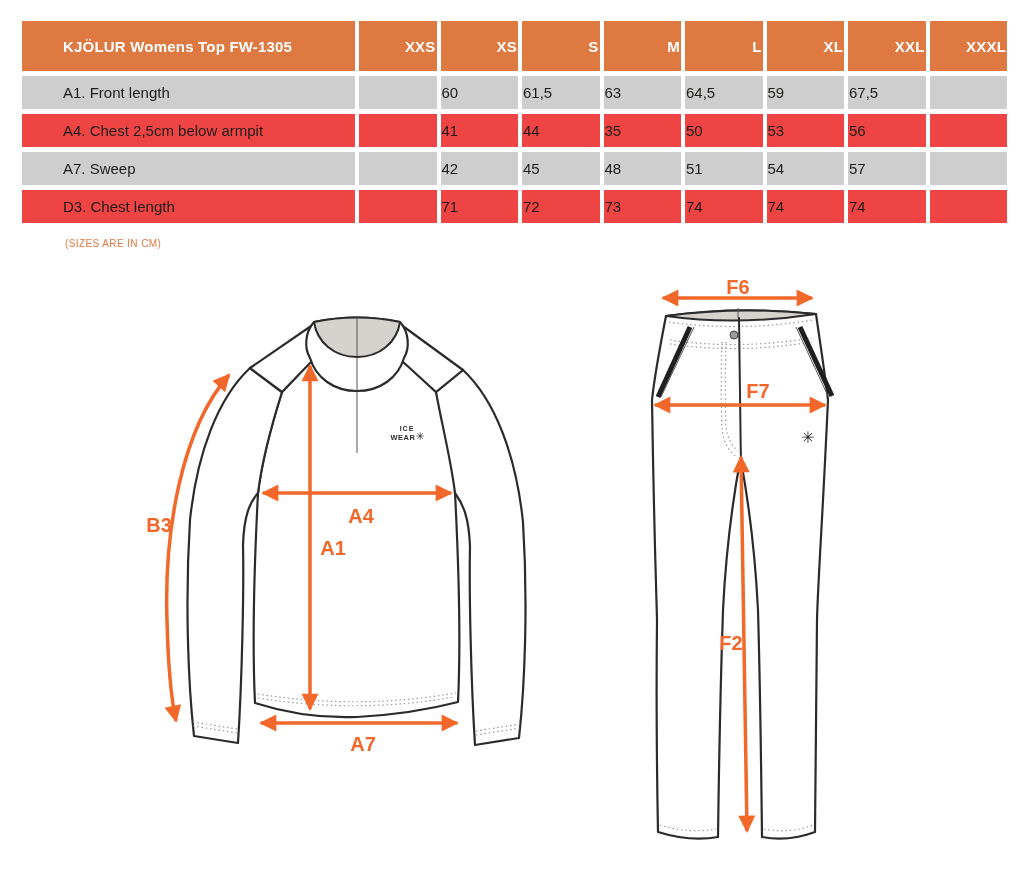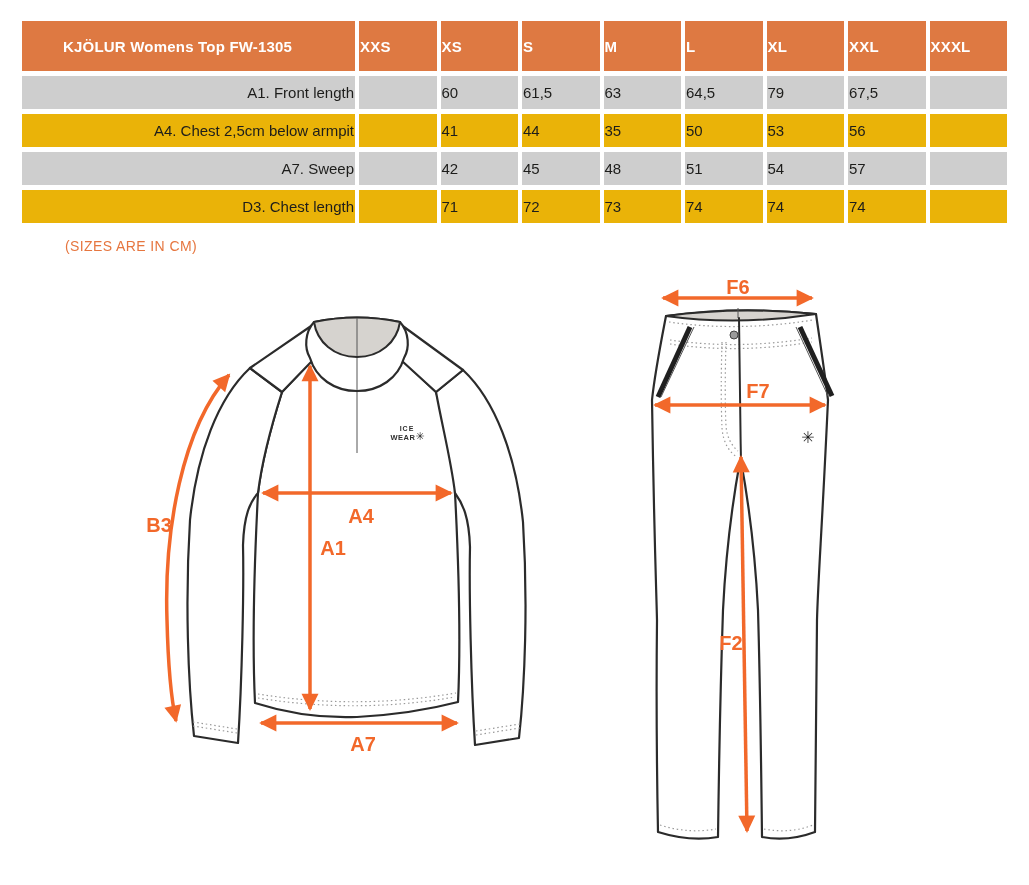--- a/index.html
+++ b/index.html
@@ -2,28 +2,28 @@
 <html><head>
 <meta charset="utf-8">
 <style>
   html,body{margin:0;padding:0;background:#fff;}
   .page{position:relative;width:1029px;height:885px;background:#fff;overflow:hidden;
         font-family:"Liberation Sans",sans-serif;}
   
   table.size-table{position:absolute;left:18px;top:16px;width:993px;
         border-collapse:separate;border-spacing:4px 5px;table-layout:fixed;}
   .size-table th{background:#de7942;color:#ffffff;font-size:15px;font-weight:bold;
-        height:48px;text-align:left;letter-spacing:.2px;}
+        height:48px;text-align:right;letter-spacing:.2px;}
   .size-table th.product{text-align:left;padding-left:41px;}
   .size-table td{height:31px;font-size:15px;color:#1d1d1b;text-align:left;vertical-align:middle;}
-  .size-table td.label{text-align:right;padding-left:41px;}
+  .size-table td.label{text-align:left;padding-left:41px;}
   .size-table tr.dark td{background:#cecece;}
-  .size-table tr.light td{background:#eab308;}
+  .size-table tr.light td{background:#ef4444;}
   
-  .units-note{position:absolute;left:65px;top:238px;color:#e6763f;font-size:14px;letter-spacing:.4px;}
+  .units-note{position:absolute;left:65px;top:238px;color:#e6763f;font-size:10px;letter-spacing:.4px;}
   
   svg.fig{position:absolute;overflow:visible;}
   .fig-top{left:130px;top:290px;width:440px;height:480px;}
   .fig-pants{left:610px;top:280px;width:320px;height:600px;}
   .outline{fill:#ffffff;stroke:#2b2b2b;stroke-width:2.2;stroke-linejoin:round;stroke-linecap:round;}
   .seam{fill:none;stroke:#2b2b2b;stroke-width:2;stroke-linecap:round;}
   .thin{fill:none;stroke:#555;stroke-width:1;}
   .stitch{fill:none;stroke:#9a9a9a;stroke-width:1.2;stroke-dasharray:1.5 2.8;}
   .inner-gray{fill:#d6d3cf;stroke:#2b2b2b;stroke-width:2;stroke-linejoin:round;}
   .arrow{fill:none;stroke:#f2682a;stroke-width:3.5;}
@@ -62,21 +62,21 @@
       </tr>
     </thead>
     <tbody>
       <tr class="dark">
         <td class="label">A1. Front length</td>
         <td></td>
         <td>60</td>
         <td>61,5</td>
         <td>63</td>
         <td>64,5</td>
-        <td>79</td>
+        <td>59</td>
         <td>67,5</td>
         <td></td>
       </tr>
       <tr class="light">
         <td class="label">A4. Chest 2,5cm below armpit</td>
         <td></td>
         <td>41</td>
         <td>44</td>
         <td>35</td>
         <td>50</td>

